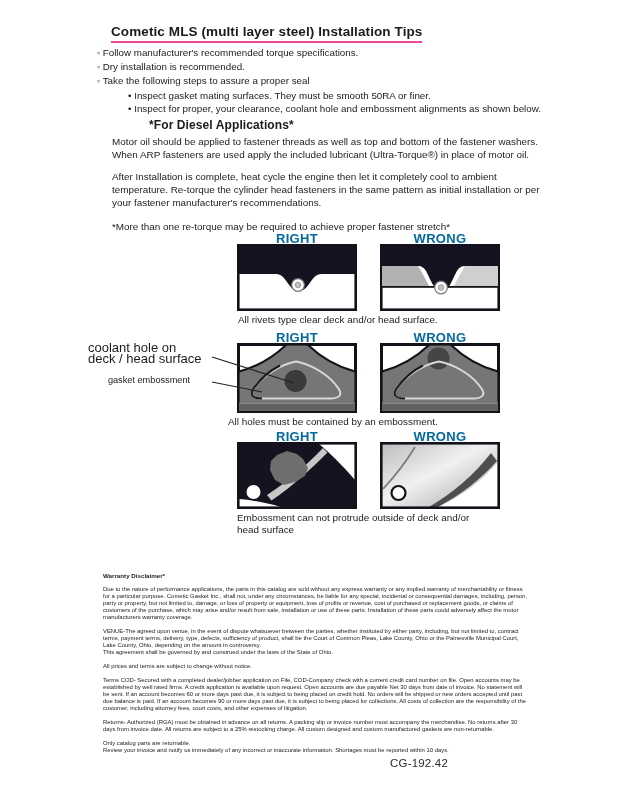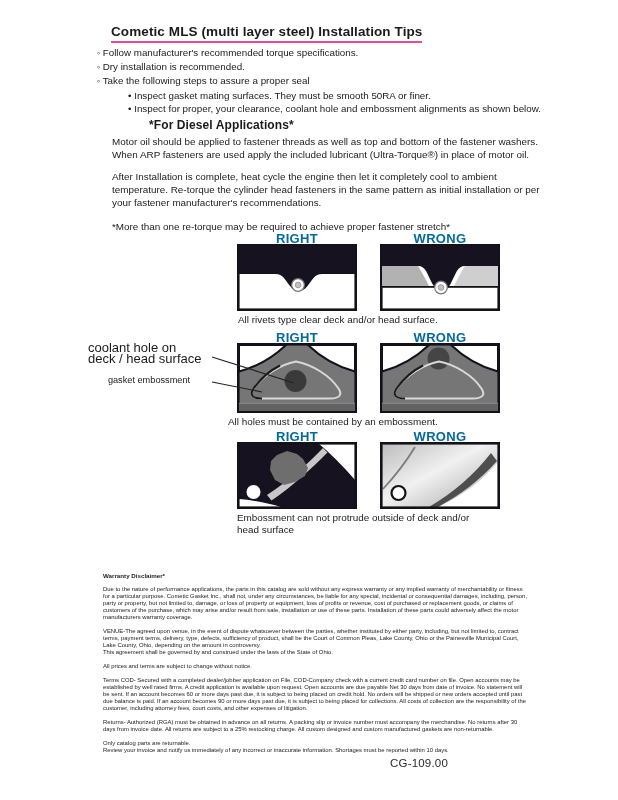--- a/index.html
+++ b/index.html
@@ -173,13 +173,13 @@
   <p>Due to the nature of performance applications, the parts in this catalog are sold without any express warranty or any implied warranty of merchantability or fitness for a particular purpose.  Cometic Gasket Inc., shall not, under any circumstances, be liable for any special, incidental or consequential damages, including, person, party or property, but not limited to, damage, or loss of property or equipment, loss of profits or revenue, cost of purchased or replacement goods, or claims of customers of the purchase, which may arise and/or result from sale, installation or use of these parts.  Installation of these parts could adversely affect the motor manufacturers warranty coverage.</p>
   <p class="tight">VENUE-The agreed upon venue, in the event of dispute whatsoever between the parties, whether instituted by either party, including, but not limited to, contract terms, payment terms, delivery, type, defects, sufficiency of product, shall be the Court of Common Pleas, Lake County, Ohio or the Painesville Municipal Court, Lake County, Ohio, depending on the amount in controversy.</p>
   <p>This agreement shall be governed by and construed under the laws of the State of Ohio.</p>
   <p>All prices and terms are subject to change without notice.</p>
   <p>Terms COD- Secured with a completed dealer/jobber application on File, COD-Company check with a current credit card number on file.  Open accounts may be established by well rated firms.  A credit application is available upon request.  Open accounts are due payable Net 30 days from date of invoice.  No statement will be sent.  If an account becomes 60 or more days past due, it is subject to being placed on credit hold.  No orders will be shipped or new orders accepted until past due balance is paid.  If an account becomes 90 or more days past due, it is subject to being placed for collections.  All costs of collection are the responsibility of the customer, including attorney fees, court costs, and other expenses of litigation.</p>
   <p>Returns- Authorized (RGA) must be obtained in advance on all returns.  A packing slip or invoice number must accompany the merchandise.  No returns after 30 days from invoice date.  All returns are subject to a 25% restocking charge.  All custom designed and custom manufactured gaskets are non-returnable.</p>
   <p class="tight">Only catalog parts are returnable.</p>
   <p>Review your invoice and notify us immediately of any incorrect or inaccurate information.  Shortages must be reported within 10 days.</p>
 </div>
 
-<div class="abs footer-code">CG-109.00</div>
+<div class="abs footer-code">CG-192.42</div>
 
 </body></html>

